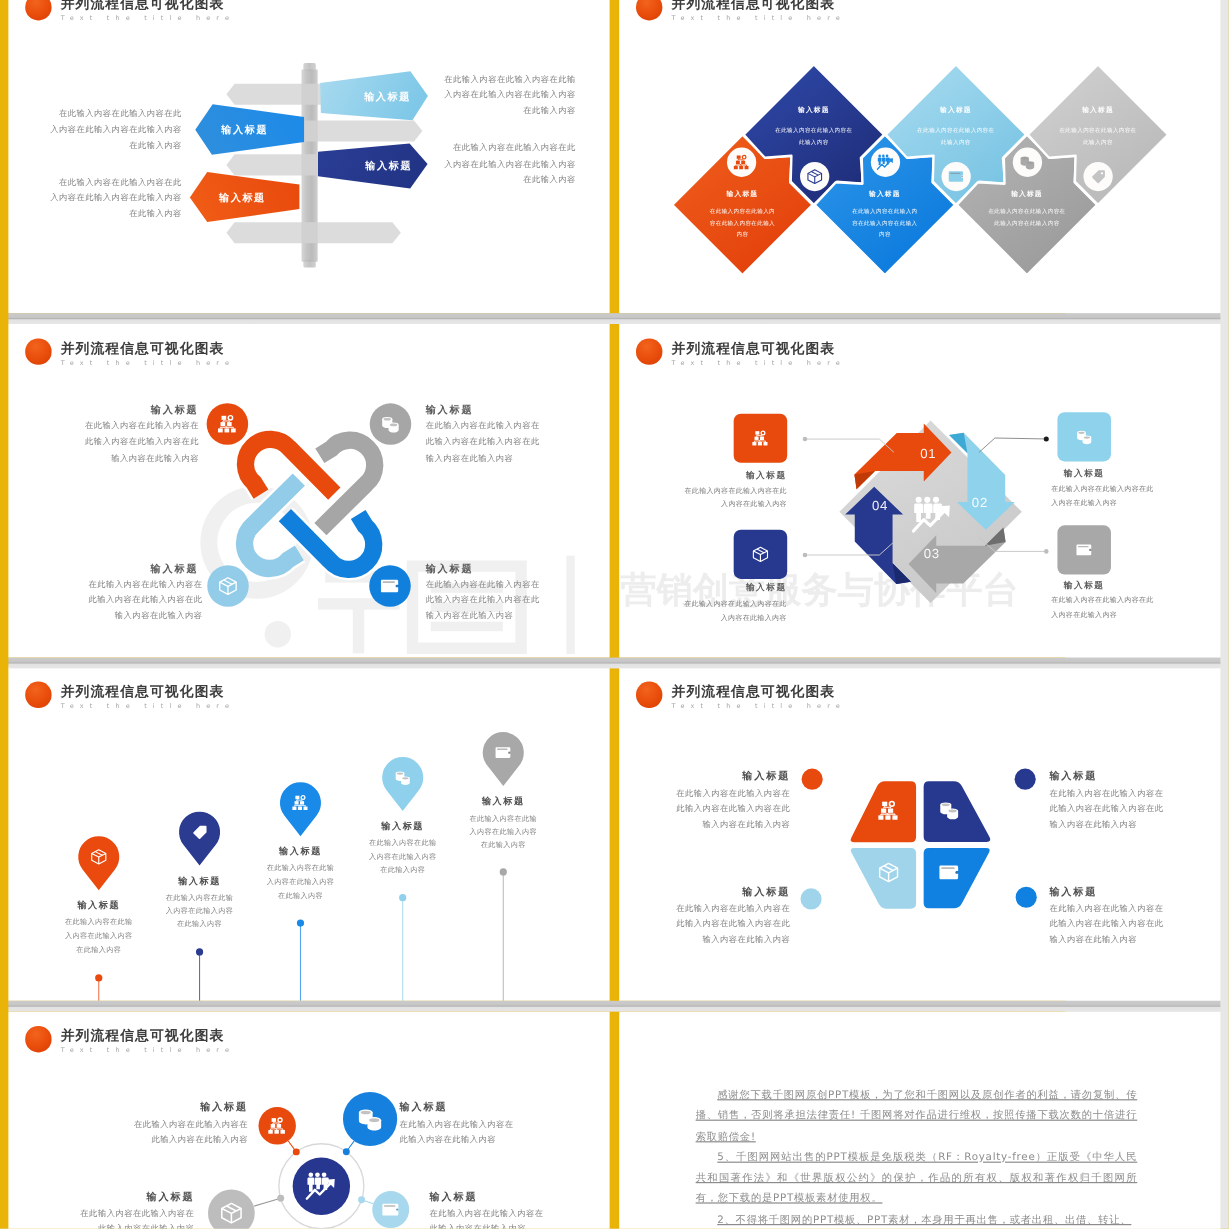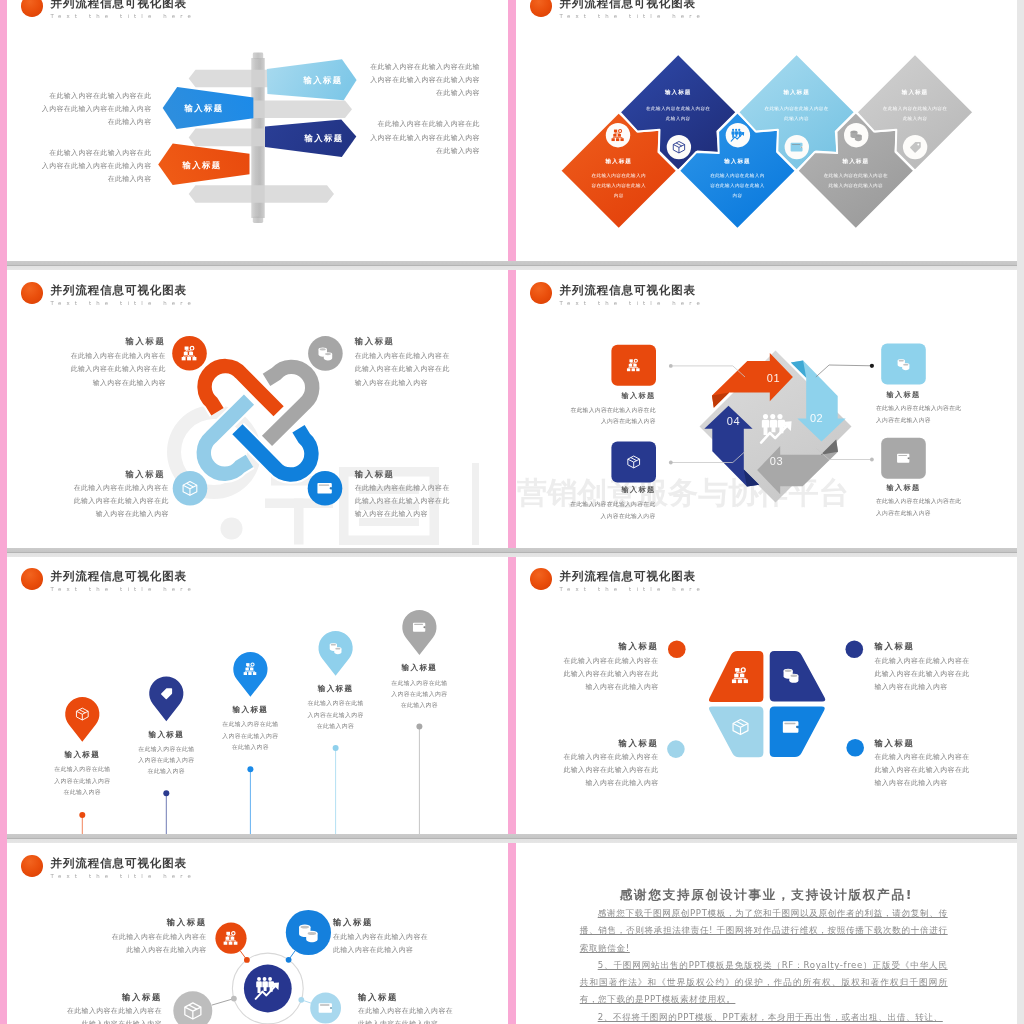--- a/index.html
+++ b/index.html
@@ -1,18 +1,18 @@
 <!DOCTYPE html>
 <html><head>
 <meta charset="utf-8">
 <style>
   html,body{margin:0;padding:0;}
   body{width:1024px;height:1024px;background:#e7e7e7;overflow:hidden;
        font-family:"Liberation Sans","DejaVu Sans",sans-serif;}
-  .page{position:relative;width:888px;height:1024px;background:#f9a8d4;}
+  .page{position:relative;width:888px;height:1024px;background:#eab308;}
   .slide{position:absolute;background:#fff;overflow:hidden;width:501px;height:278px;}
   .sl-sep{position:absolute;left:7px;width:1010px;height:9px;z-index:5;
           background:linear-gradient(to bottom,#cbcbcb 0px,#c6c6c6 3.5px,#b4b4b4 4.5px,#e2e2e2 5.5px,#e6e6e6 9px);}
 
   
   .hdr{position:absolute;left:7px;top:10px;height:34px;}
   .hdr .dot{position:absolute;left:7px;top:2.2px;width:21.5px;height:21.5px;border-radius:50%;
        background:radial-gradient(circle at 40% 30%,#f2641f 0%,#ea4f0c 48%,#d93c02 100%);}
   .hdr .t1{position:absolute;left:36.6px;top:3px;font-size:11.5px;font-weight:bold;color:#3d3d3d;
        letter-spacing:0.9px;white-space:nowrap;line-height:14px;
@@ -844,20 +844,19 @@
         <div>此输入内容在此输入内容</div>
       </div>
   <div class="itl6 l" style="left:351.0px;top:149.3px;width:100px;">输入标题</div>
   <div class="tb6 l" style="left:351.0px;top:161.8px;width:100px;">
         <div>在此输入内容在此输入内容在</div>
         <div>此输入内容在此输入内容</div>
       </div>
 </div>
 
 <div class="slide" style="left:516px;top:843px;">
-  <div class="thx-head">感谢您支持原创设计事业，支持设计版权产品!</div>
   <div class="thx-body">
     <p>感谢您下载千图网原创PPT模板，为了您和千图网以及原创作者的利益，请勿复制、传播、销售，否则将承担法律责任! 千图网将对作品进行维权，按照传播下载次数的十倍进行索取赔偿金!</p>
     <p>5、千图网网站出售的PPT模板是免版税类（RF：Royalty-free）正版受《中华人民共和国著作法》和《世界版权公约》的保护，作品的所有权、版权和著作权归千图网所有，您下载的是PPT模板素材使用权。</p>
     <p>2、不得将千图网的PPT模板、PPT素材，本身用于再出售，或者出租、出借、转让、</p>
   </div>
 </div>
 </div>
 
 </body></html>

